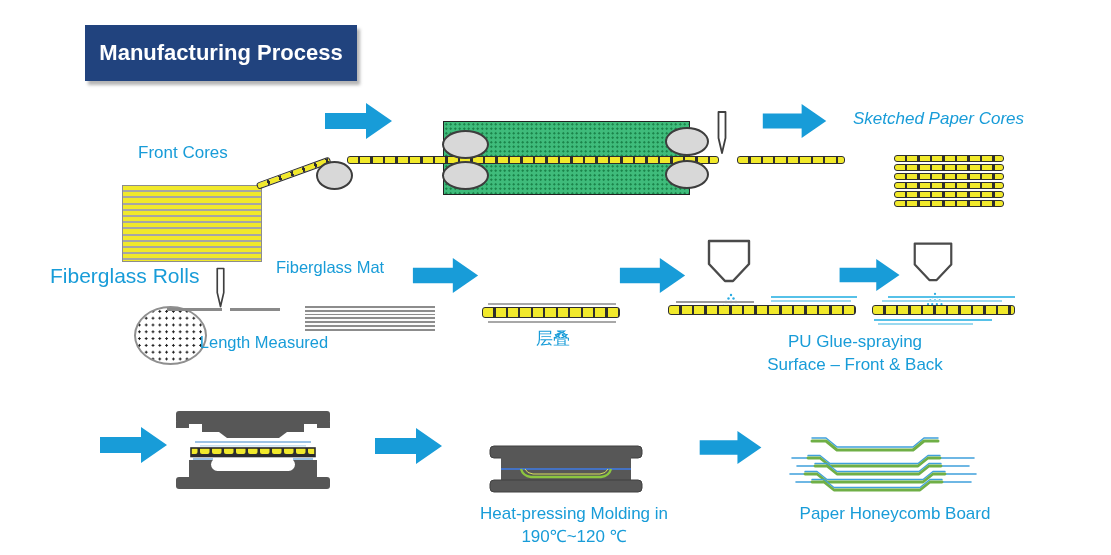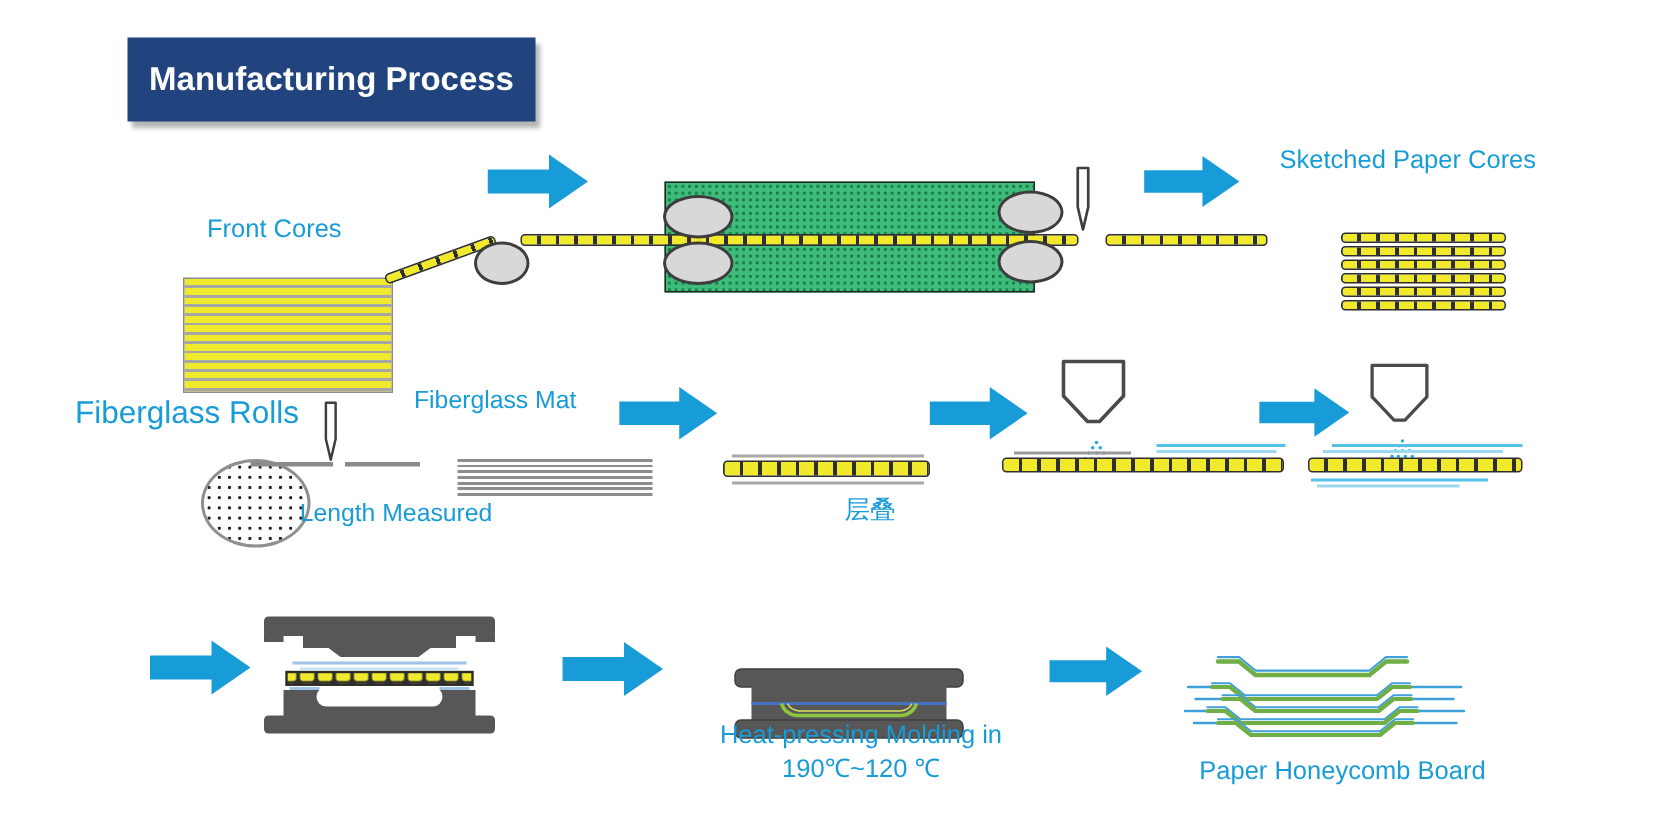--- a/index.html
+++ b/index.html
@@ -57,21 +57,21 @@
 
   <svg class="abs" style="left:715px;top:110px;" width="14" height="45" viewBox="0 0 14 45">
     <path d="M3.5,2 H10.5 V28 L7,43 L3.5,28 Z" fill="#ffffff" stroke="#3f3f3f" stroke-width="1.8" stroke-linejoin="round"></path>
   </svg>
   <div class="ystrip" style="left:737px;top:156px;width:108px;height:8px;"></div>
 
   <svg class="abs" style="left:762px;top:103px;" width="66" height="36" viewBox="0 0 68 38">
     <polygon points="0,11 41,11 41,1 67,19 41,37 41,27 0,27" fill="#189CD8"></polygon>
   </svg>
 
-  <div class="lbl" style="left:853px;top:96px;">Sketched Paper Cores</div>
+  <div class="lbl" style="left:853px;top:108px;font-style:italic;">Sketched Paper Cores</div>
 
   <div class="abs" style="left:894px;top:155px;width:110px;">
     <div class="ystrip" style="position:relative;width:110px;height:6.5px;margin-bottom:2.5px;"></div>
     <div class="ystrip" style="position:relative;width:110px;height:6.5px;margin-bottom:2.5px;"></div>
     <div class="ystrip" style="position:relative;width:110px;height:6.5px;margin-bottom:2.5px;"></div>
     <div class="ystrip" style="position:relative;width:110px;height:6.5px;margin-bottom:2.5px;"></div>
     <div class="ystrip" style="position:relative;width:110px;height:6.5px;margin-bottom:2.5px;"></div>
     <div class="ystrip" style="position:relative;width:110px;height:6.5px;"></div>
   </div>
 
@@ -90,21 +90,21 @@
 
   <div class="mat" style="left:305px;top:306px;width:130px;height:25px;"></div>
 
   <svg class="abs" style="left:412px;top:257px;" width="68" height="37" viewBox="0 0 68 38">
     <polygon points="0,11 41,11 41,1 67,19 41,37 41,27 0,27" fill="#189CD8"></polygon>
   </svg>
 
   <div class="grayline" style="left:488px;top:303px;width:128px;height:2px;background:#a8a8a8;"></div>
   <div class="ystrip" style="left:482px;top:307px;width:138px;height:11px;"></div>
   <div class="grayline" style="left:488px;top:321px;width:128px;height:2px;background:#a8a8a8;"></div>
-  <div class="lbl center" style="left:510px;top:328px;width:140px;line-height:23px;">
+  <div class="lbl center" style="left:483px;top:328px;width:140px;line-height:23px;font-family:Liberation Mono, monospace;">
     <div>层叠</div>
   </div>
 
   <svg class="abs" style="left:619px;top:257px;" width="68" height="37" viewBox="0 0 68 38">
     <polygon points="0,11 41,11 41,1 67,19 41,37 41,27 0,27" fill="#189CD8"></polygon>
   </svg>
 
   <svg class="abs" style="left:706px;top:238px;" width="46" height="54" viewBox="0 0 46 54">
     <path d="M3,3 H43 V26 L27,43 H19 L3,26 Z" fill="#ffffff" stroke="#4a4a4a" stroke-width="2.4" stroke-linejoin="round"></path>
   </svg>
@@ -119,20 +119,24 @@
       <circle cx="6.5" cy="13" r="1.2"></circle>
         <circle cx="11" cy="13" r="1.2"></circle>
         <circle cx="16" cy="13" r="1.2"></circle>
         <circle cx="21" cy="13" r="1.2"></circle>
     </g>
   </svg>
   <div class="grayline" style="left:676px;top:301px;width:78px;height:2px;background:#9a9a9a;"></div>
   <div class="cyanline" style="left:771px;top:296px;width:86px;height:2px;"></div>
   <div class="cyanline lite" style="left:771px;top:300px;width:80px;height:1.5px;"></div>
   <div class="ystrip" style="left:668px;top:305px;width:188px;height:10px;"></div>
+  <div class="lbl center" style="left:745px;top:330px;width:220px;line-height:23px;">
+    <div>PU Glue-spraying</div>
+    <div>Surface – Front &amp; Back</div>
+  </div>
 
   <svg class="abs" style="left:839px;top:258px;" width="62" height="34" viewBox="0 0 68 38">
     <polygon points="0,11 41,11 41,1 67,19 41,37 41,27 0,27" fill="#189CD8"></polygon>
   </svg>
 
   <svg class="abs" style="left:912px;top:240px;" width="42" height="51" viewBox="0 0 46 54">
     <path d="M3,3 H43 V26 L27,43 H19 L3,26 Z" fill="#ffffff" stroke="#4a4a4a" stroke-width="2.4" stroke-linejoin="round"></path>
   </svg>
   <svg class="abs" style="left:922px;top:292px;" width="26" height="15" viewBox="0 0 28 16">
     <g fill="#29ABE2">
@@ -186,21 +190,21 @@
 
   <svg class="abs" style="left:489px;top:444px;" width="154" height="50" viewBox="0 0 154 50">
     <rect x="1" y="2" width="152" height="12" rx="4" fill="#575757" stroke="#404040"></rect>
     <rect x="12" y="10" width="130" height="30" fill="#575757"></rect>
     <rect x="1" y="36" width="152" height="12" rx="4" fill="#575757" stroke="#404040"></rect>
     <rect x="12" y="24" width="130" height="2" fill="#4472C4"></rect>
     <path d="M32,25 Q34,32 42,33 H112 Q120,32 122,25" fill="none" stroke="#8CC63F" stroke-width="2.4"></path>
     <path d="M36,25 Q38,29.5 44,30 H111 Q117,29.5 119,25" fill="none" stroke="#DCE35A" stroke-width="1"></path>
   </svg>
 
-  <div class="lbl center" style="left:454px;top:478px;width:240px;line-height:23px;">
+  <div class="lbl center" style="left:454px;top:502px;width:240px;line-height:23px;">
     <div>Heat-pressing Molding in</div>
     <div>190℃~120 ℃</div>
   </div>
 
   <svg class="abs" style="left:699px;top:430px;" width="64" height="35" viewBox="0 0 68 38">
     <polygon points="0,11 41,11 41,1 67,19 41,37 41,27 0,27" fill="#189CD8"></polygon>
   </svg>
 
   <svg class="abs" style="left:788px;top:432px;" width="190" height="66" viewBox="0 0 190 66">
     <g fill="none" stroke-linejoin="round" stroke-linecap="round">

